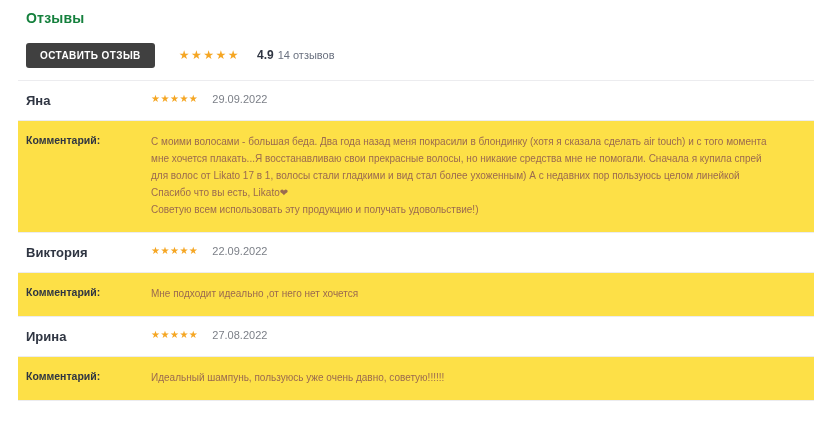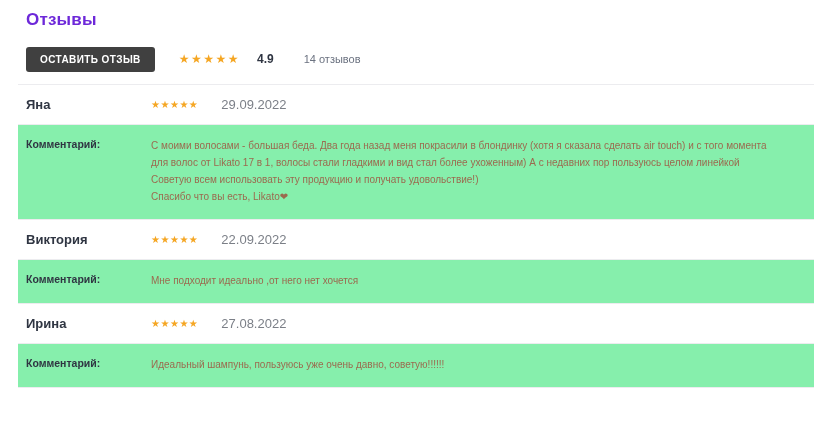--- a/index.html
+++ b/index.html
@@ -13,23 +13,23 @@
     color: #3d3f45;
   }
   .page {
     position: relative;
     width: 832px;
     height: 428px;
     overflow: hidden;
     padding: 0 18px;
   }
   .title {
-    font-size: 17px;
-    font-weight: bold;
-    color: #6d28d9;
+    font-size: 14px;
+    font-weight: bold;
+    color: #15803d;
     margin: 10px 0 0 8px;
     letter-spacing: .2px;
   }
   .toolbar {
     display: flex;
     align-items: center;
     margin: 16px 0 0 8px;
     height: 26px;
   }
   .leave-review-btn {
@@ -59,21 +59,21 @@
   .stars.small { font-size: 10px; letter-spacing: .5px; }
   .avg {
     font-size: 12px;
     font-weight: bold;
     color: #2f3542;
     margin-left: 17px;
   }
   .count {
     font-size: 11px;
     color: #6b7280;
-    margin-left: 30px;
+    margin-left: 4px;
   }
   .divider {
     height: 1px;
     background: #ececef;
     width: 100%;
     margin: 0;
   }
   .review {
     width: 100%;
   }
@@ -87,29 +87,29 @@
     font-weight: bold;
     color: #2f3542;
     width: 125px;
     flex: 0 0 125px;
   }
   .head-meta {
     display: flex;
     align-items: center;
   }
   .date {
-    font-size: 13px;
+    font-size: 11px;
     color: #7b7f87;
-    margin-left: 23px;
+    margin-left: 14px;
   }
   .review-body {
     display: flex;
     align-items: flex-start;
     padding: 12px 8px 14px 8px;
-    background: #86efac;
+    background: #fde047;
   }
   .label {
     font-size: 10.5px;
     font-weight: bold;
     color: #2f3542;
     width: 125px;
     flex: 0 0 125px;
     padding-top: 1px;
   }
   .comment {
@@ -145,23 +145,24 @@
       <span class="head-meta">
         <span class="stars small">★★★★★</span>
         <span class="date">29.09.2022</span>
       </span>
     </div>
     <div class="divider"></div>
     <div class="review-body">
       <span class="label">Комментарий:</span>
       <span class="comment">
         <span class="ln">С моими волосами - большая беда. Два года назад меня покрасили в блондинку (хотя я сказала сделать air touch) и с того момента</span>
+        <span class="ln">мне хочется плакать...Я восстанавливаю свои прекрасные волосы, но никакие средства мне не помогали. Сначала я купила спрей</span>
         <span class="ln">для волос от Likato 17 в 1, волосы стали гладкими и вид стал более ухоженным) А с недавних пор пользуюсь целом линейкой</span>
+        <span class="ln">Спасибо что вы есть, Likato❤</span>
         <span class="ln">Советую всем использовать эту продукцию и получать удовольствие!)</span>
-        <span class="ln">Спасибо что вы есть, Likato❤</span>
       </span>
     </div>
   </div>
   <div class="divider"></div>
 
   <div class="review">
     <div class="review-head">
       <span class="reviewer">Виктория</span>
       <span class="head-meta">
         <span class="stars small">★★★★★</span>

